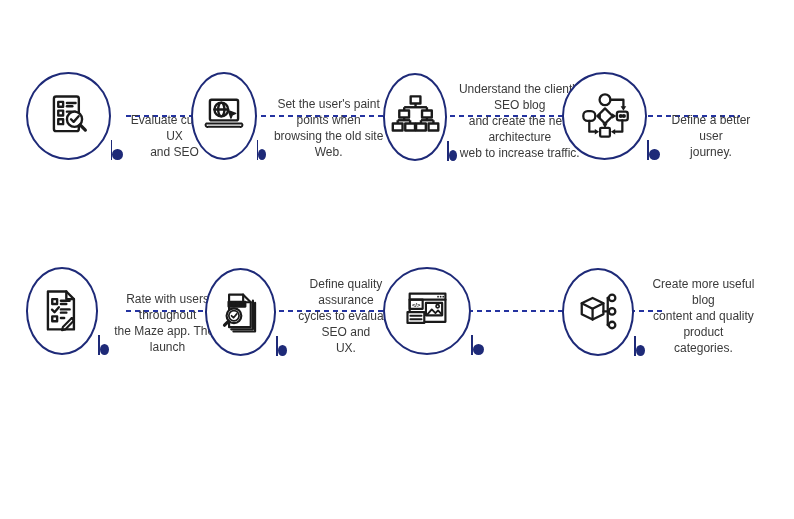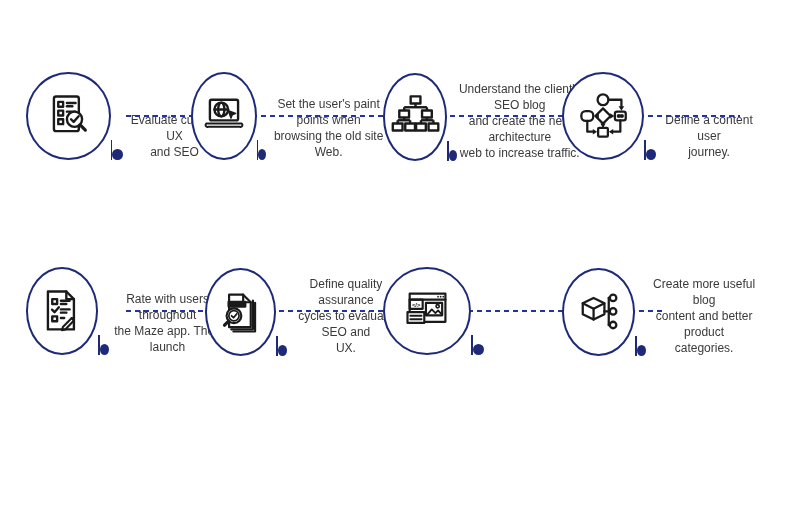--- a/index.html
+++ b/index.html
@@ -150,21 +150,21 @@
         <path d="M9.5 28.5 V38.5 H14.5"></path>
         <path d="M18.6 38.5 l-4 -2.5 v5 Z" fill="currentColor" stroke="none"></path>
         <path d="M40 28 V38.5 H33.5"></path>
         <path d="M29.4 38.5 l4 -2.5 v5 Z" fill="currentColor" stroke="none"></path>
         <line x1="24" y1="31" x2="24" y2="33"></line>
         <path d="M24 34.8 l-2.4 -3.8 h4.8 Z" fill="currentColor" stroke="none"></path>
       </svg>
     </div>
     <div class="stem"></div>
     <div class="dot"></div>
-    <p class="label">Define a content user
+    <p class="label">Define a better user
 journey.</p>
   </div>
 
   <div class="step" style="left:26px;top:267px">
     <div class="circle">
       <svg class="icon" width="52" height="52" viewBox="0 0 48 48" fill="none" stroke="currentColor" stroke-width="2.2" stroke-linecap="round" stroke-linejoin="round">
         <path d="M11 41 V6 H28 L35 13 V41 Z"></path>
         <path d="M28 6 V13 H35"></path>
         <rect x="15" y="13" width="4.5" height="4.5"></rect>
         <path d="M14.8 22.8 l2.3 2.3 l4 -4.6"></path>
@@ -240,17 +240,17 @@
         <line x1="33" y1="11" x2="34" y2="11"></line>
         <line x1="33" y1="36" x2="34" y2="36"></line>
         <circle cx="37" cy="11" r="3"></circle>
         <circle cx="37" cy="23.5" r="3"></circle>
         <circle cx="37" cy="36" r="3"></circle>
       </svg>
     </div>
     <div class="stem"></div>
     <div class="dot"></div>
     <p class="label">Create more useful blog
-content and better product
+content and quality product
 categories.</p>
   </div>
 
 </div>
 
 </body></html>

